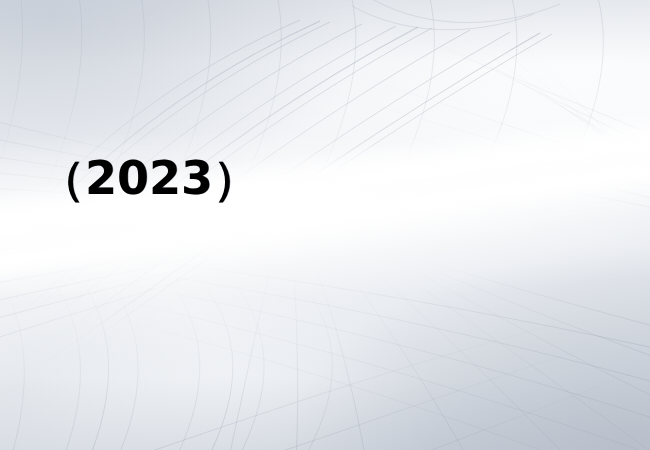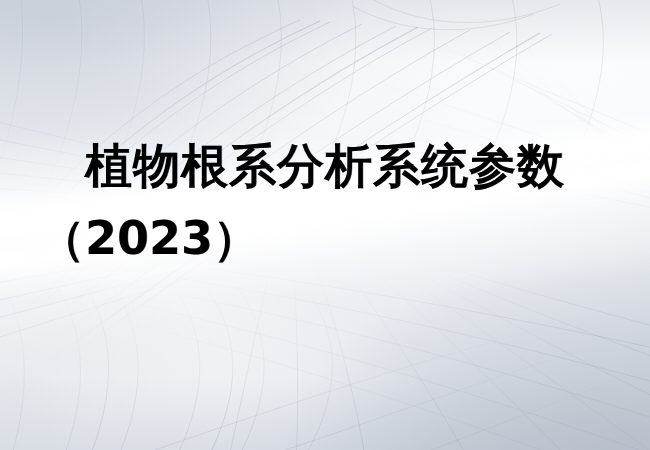--- a/index.html
+++ b/index.html
@@ -247,17 +247,16 @@
   </svg>
 
   <div class="bg-layer bg-corner-dark-tl"></div>
   <div class="bg-layer bg-corner-dark-br"></div>
   <div class="bg-layer bg-corner-dark-bl"></div>
   <div class="bg-layer bg-sweep"></div>
   <div class="bg-layer bg-sweep2"></div>
   <div class="bg-layer bg-vignette"></div>
 
   <div class="title-block">
-    <span class="title-main">植物根系分析系统参数</span>
     <span class="title-sub">（2023）</span>
   </div>
 
 </div>
 
 </body></html>

